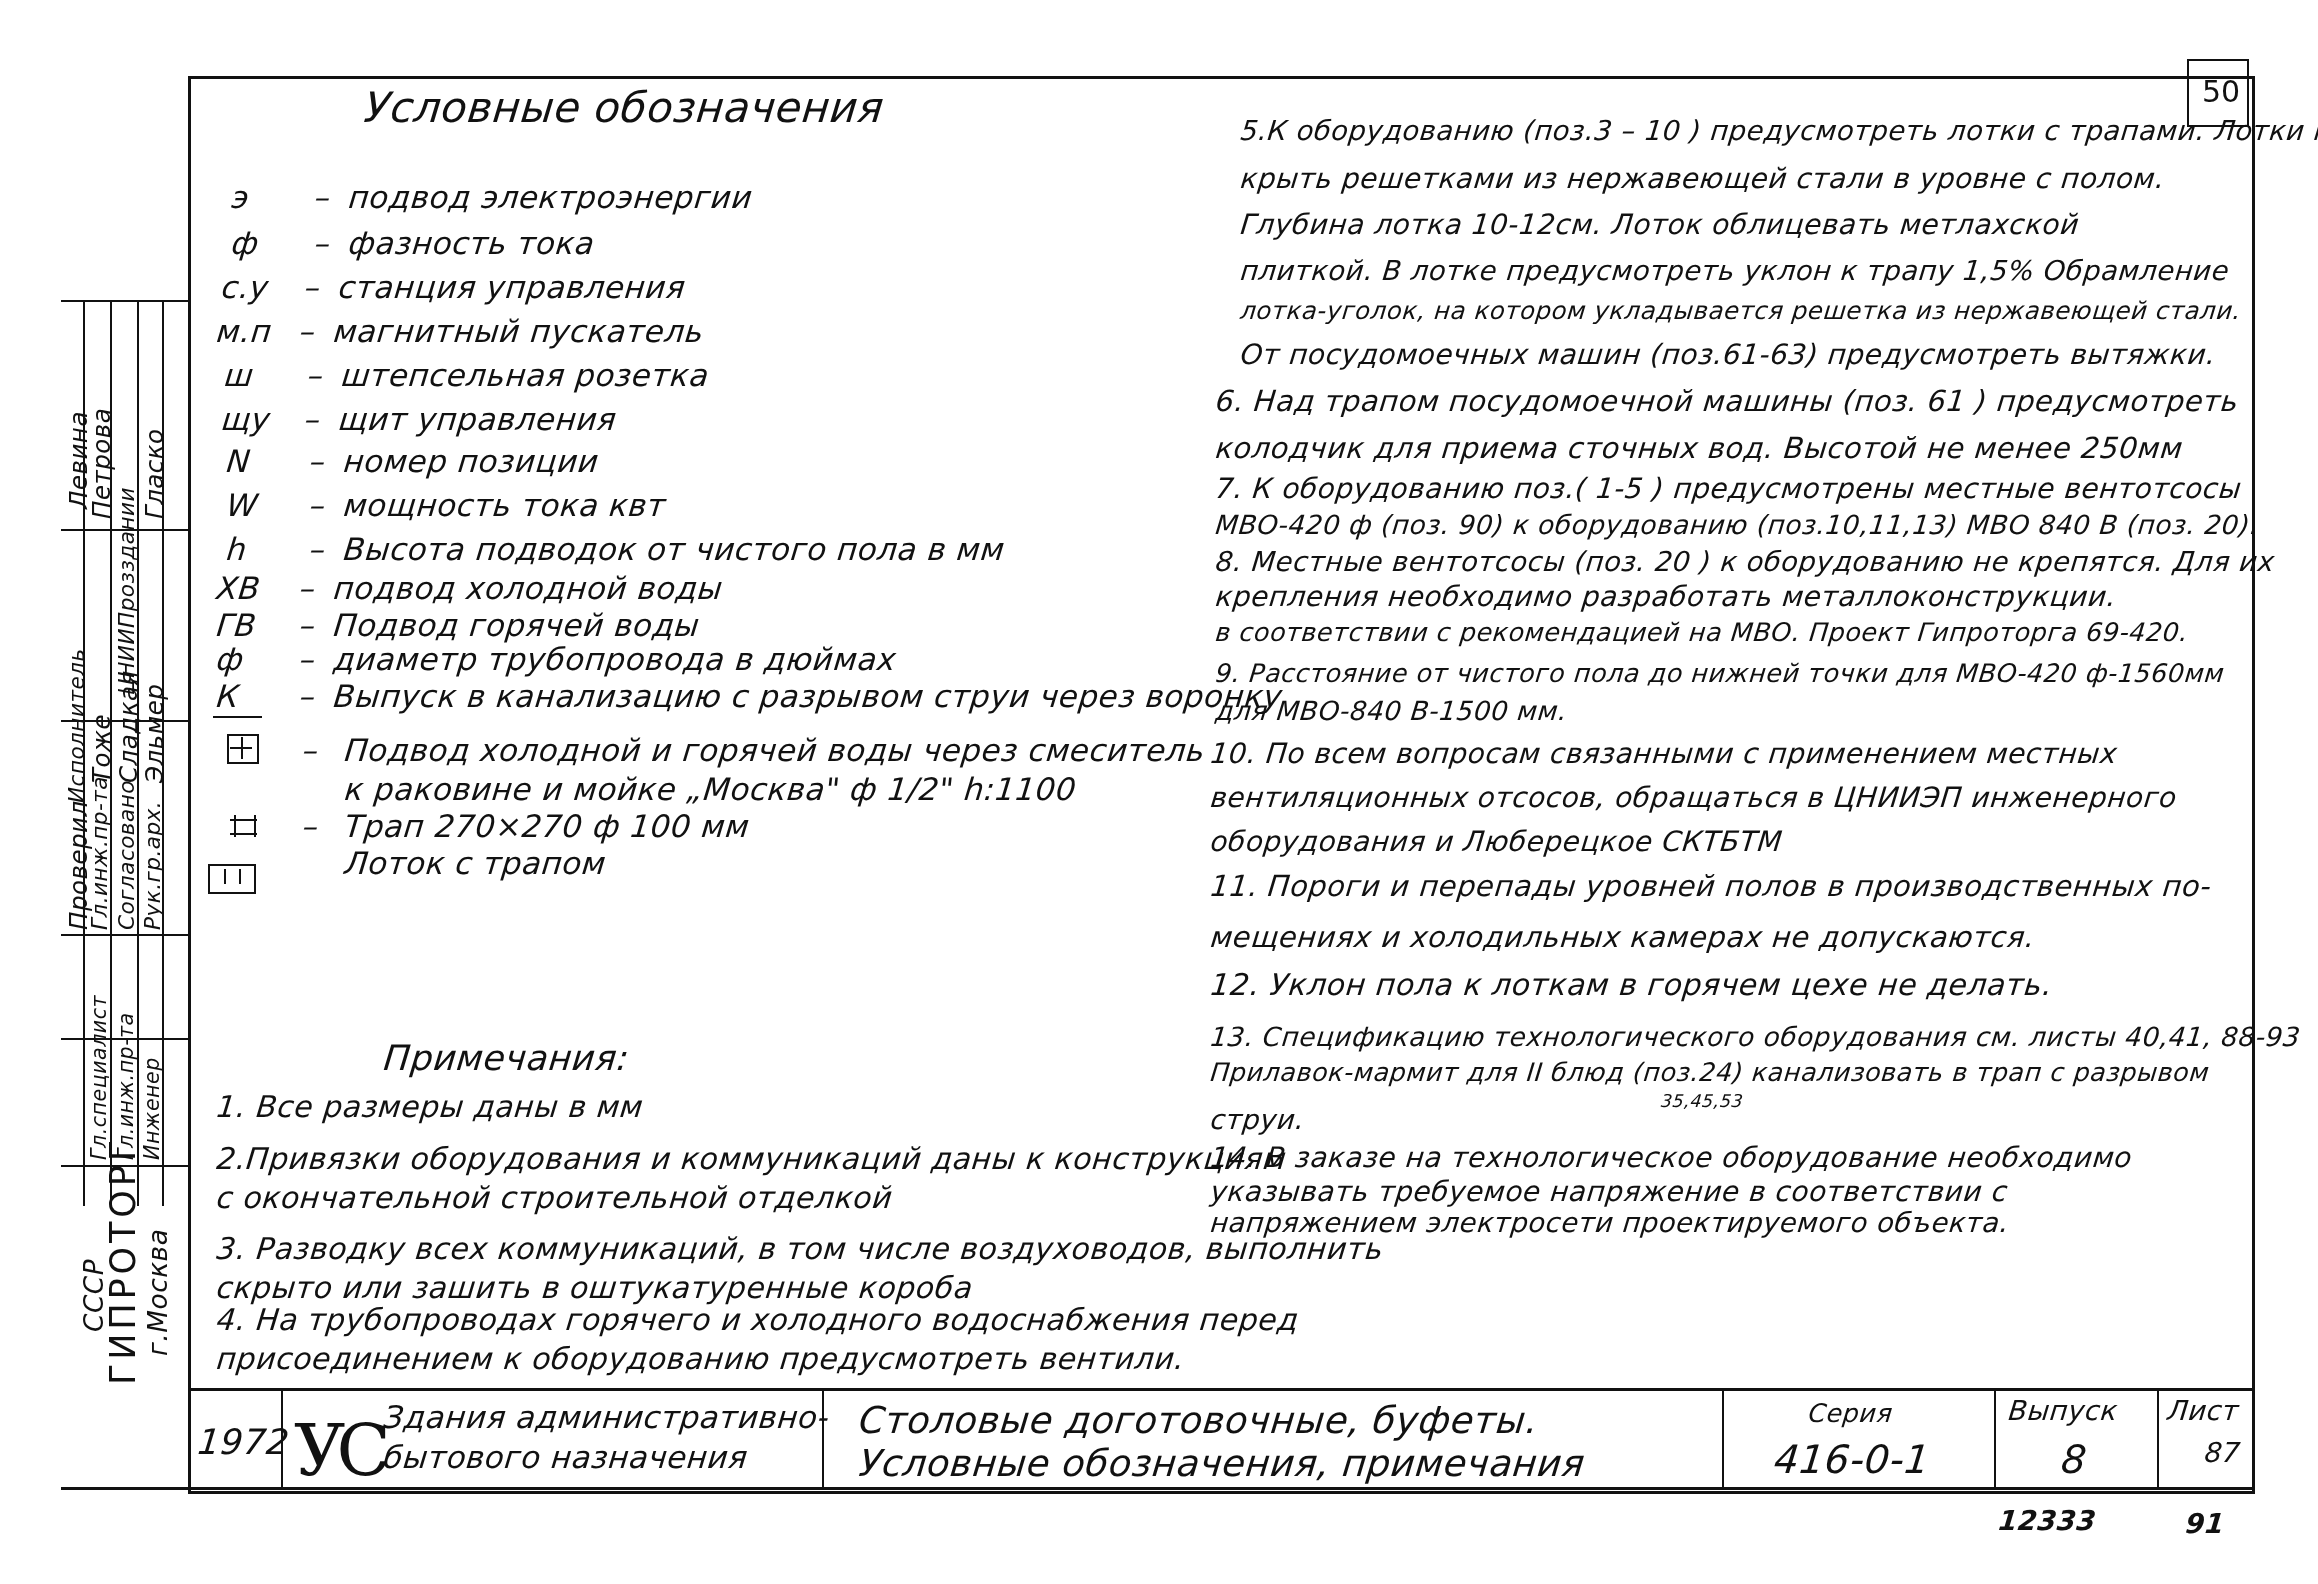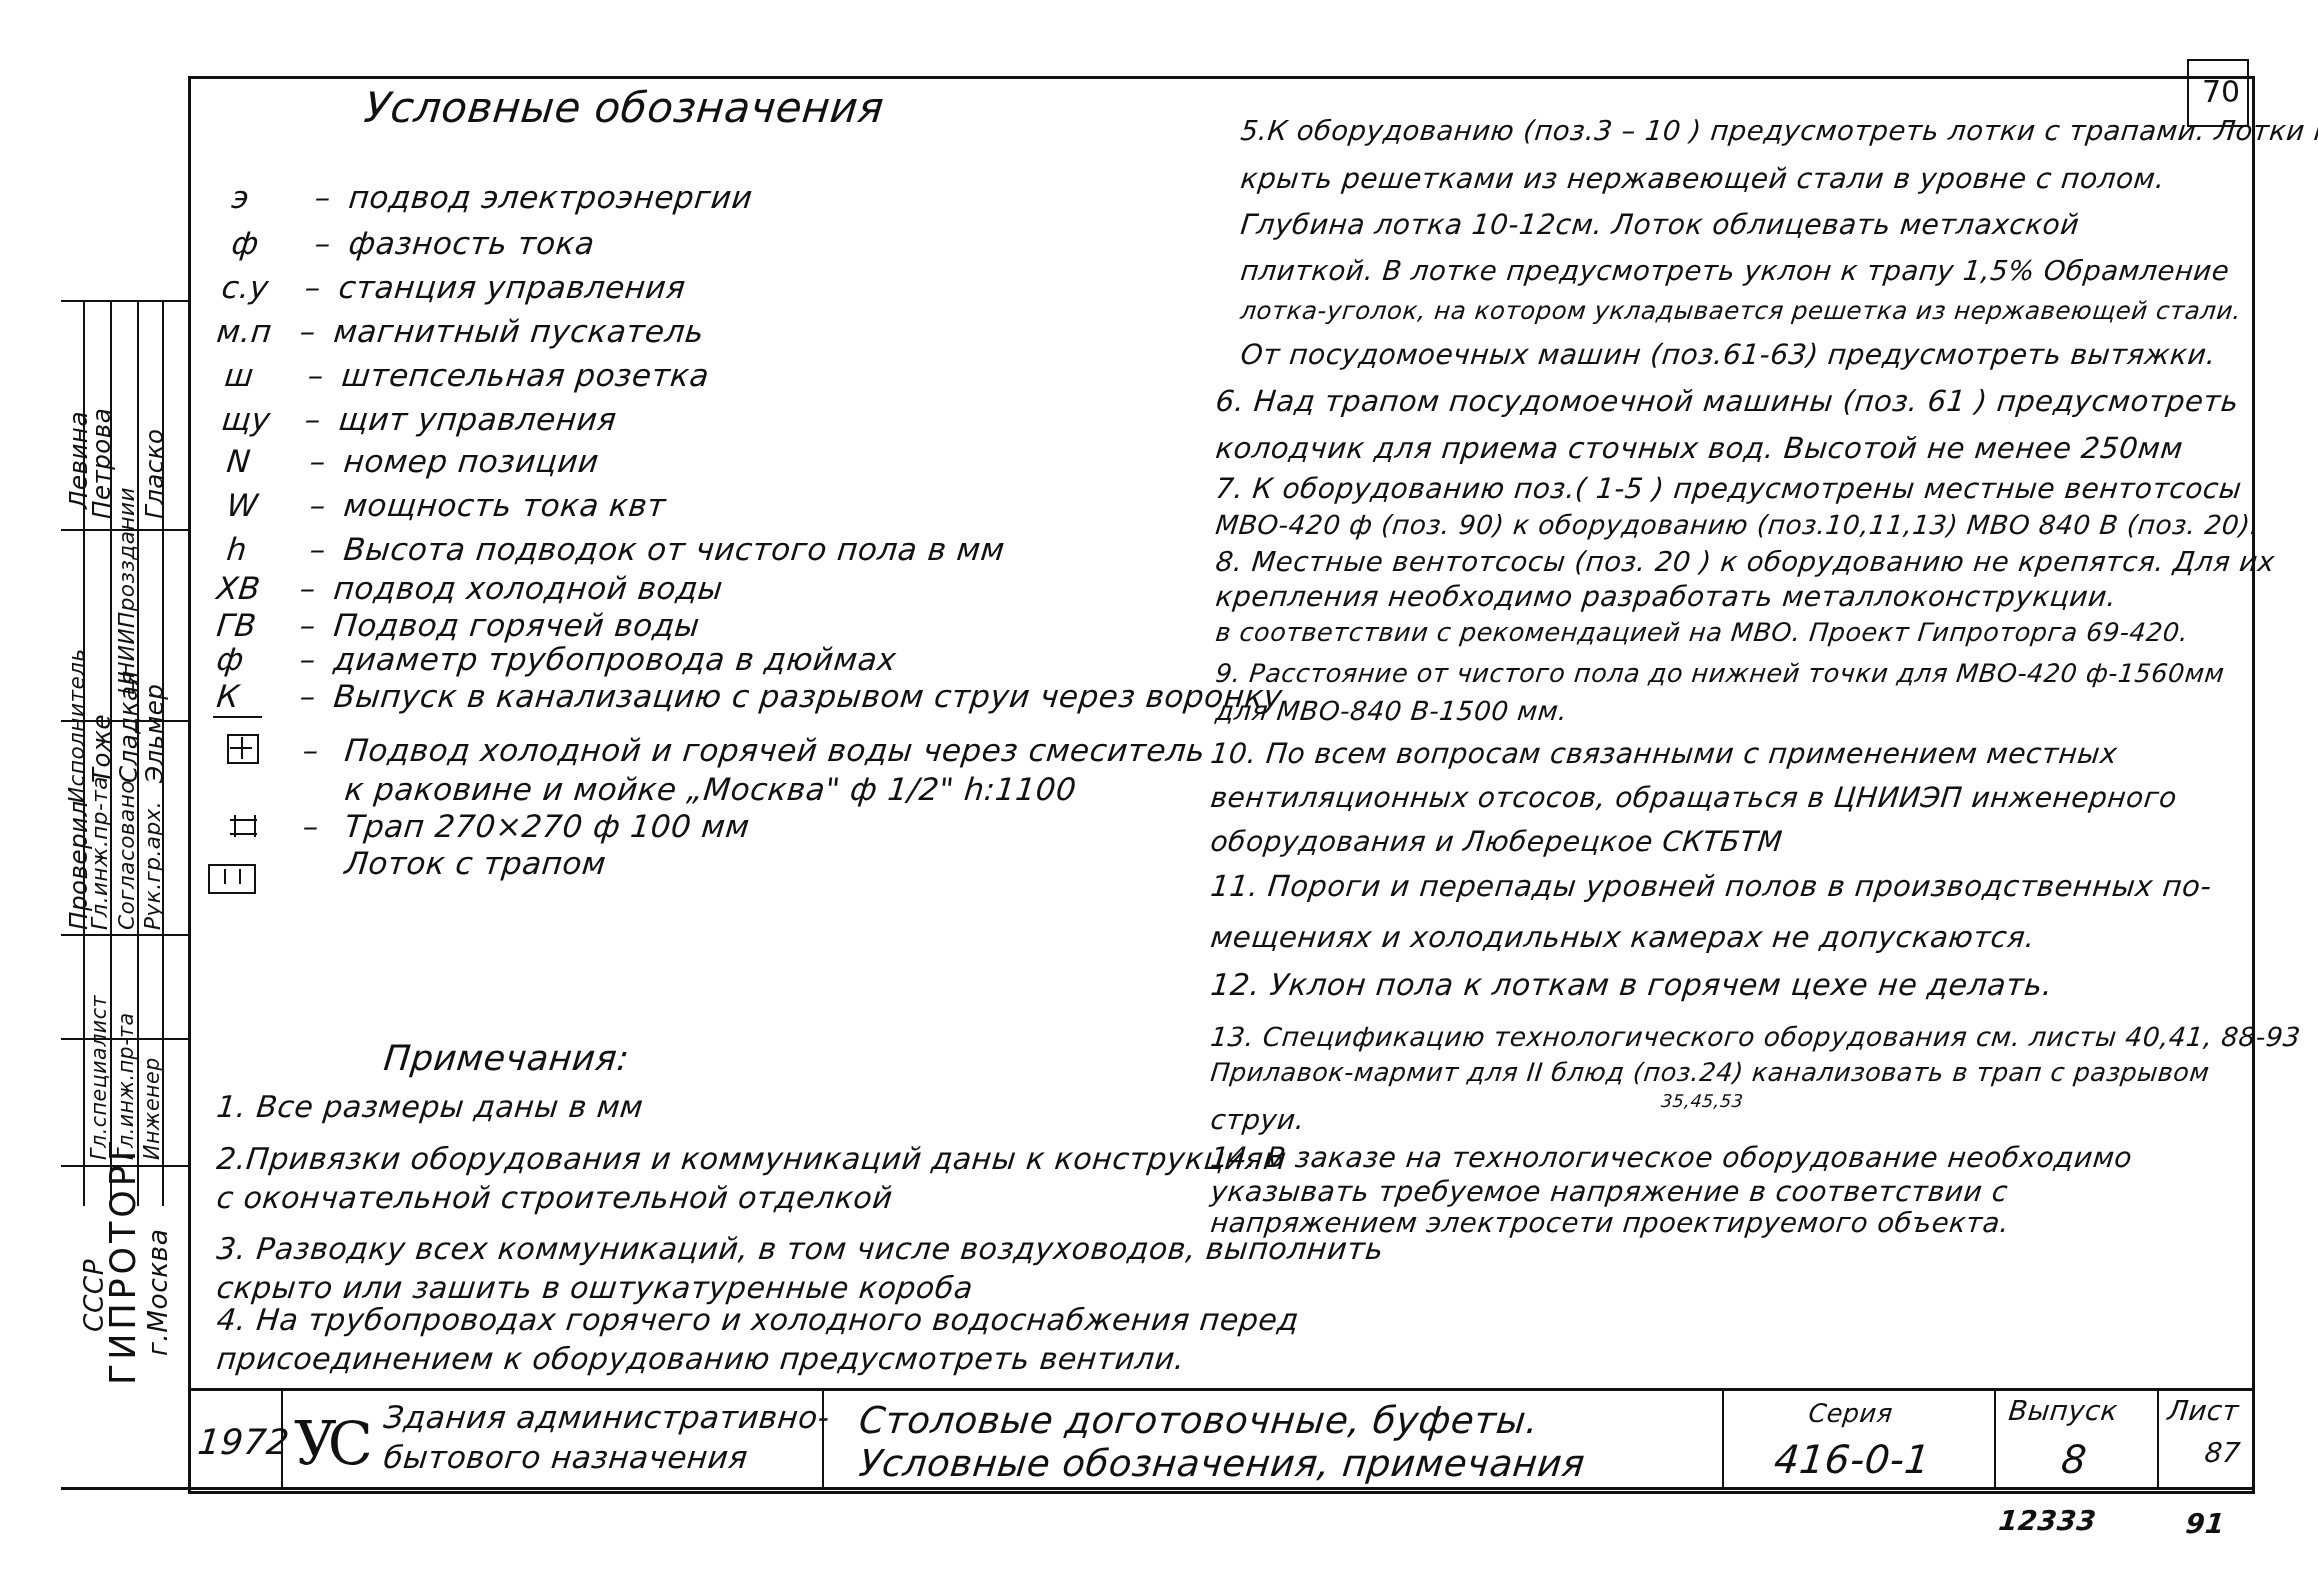--- a/index.html
+++ b/index.html
@@ -19,21 +19,21 @@
   .note-line { position: absolute; font-size: 30px; white-space: nowrap; }
   .stamp-col { position: absolute; transform: rotate(-90deg); transform-origin: left top; white-space: nowrap; font-size: 24.5px; }
   .icon-box { position: absolute; border: 2.9px solid #111; }
 </style>
 </head>
 <body>
 
 <div class="frame" style="left:188px; top:76px; width:2061px; height:1412px; border-width:3.4px;"></div>
 
 <div class="icon-box" style="left:2187px; top:59px; width:58px; height:64px; border-width:2.9px;"></div>
-<div class="abs" style="left:2202px; top:74px; font-size:30px;">70</div>
+<div class="abs" style="left:2202px; top:74px; font-size:30px;">50</div>
 
 <div class="abs hand title" style="left:362px; top:83px;">Условные обозначения</div>
 
 <div class="legend-row hand" style="left:230px; top:179px;">
   <span class="sym">э</span>
     <span class="dash">–</span>
   <span>подвод электроэнергии</span>
 </div>
 <div class="legend-row hand" style="left:230px; top:225px;">
   <span class="sym">ф</span>
@@ -185,21 +185,21 @@
 
 <div class="line-h" style="left:188px; top:1388px; width:2064px;"></div>
 <div class="line-h" style="left:61px; top:1487px; width:2191px;"></div>
 <div class="line-v" style="left:281px; top:1390px; height:98px;"></div>
 <div class="line-v" style="left:822px; top:1390px; height:98px;"></div>
 <div class="line-v" style="left:1722px; top:1390px; height:98px;"></div>
 <div class="line-v" style="left:1994px; top:1390px; height:98px;"></div>
 <div class="line-v" style="left:2157px; top:1390px; height:98px;"></div>
 
 <div class="abs hand" style="left:196px; top:1422px; font-size:35px;">1972</div>
-<div class="abs" style="left:294px; top:1409px; font-size:59px; font-family:'DejaVu Serif', serif; letter-spacing:-8.8px;">УС</div>
+<div class="abs" style="left:294px; top:1409px; font-size:71px; font-family:'DejaVu Serif', serif; letter-spacing:-8.8px;">УС</div>
 <div class="abs hand" style="left:382px; top:1399px; font-size:31px;">Здания административно-</div>
 <div class="abs hand" style="left:382px; top:1439px; font-size:31px;">бытового назначения</div>
 <div class="abs hand" style="left:857px; top:1399px; font-size:37px;">Столовые доготовочные, буфеты.</div>
 <div class="abs hand" style="left:857px; top:1442px; font-size:37px;">Условные обозначения, примечания</div>
 <div class="abs hand" style="left:1807px; top:1398px; font-size:25.5px;">Серия</div>
 <div class="abs hand" style="left:1772px; top:1437px; font-size:39px;">416-0-1</div>
 <div class="abs hand" style="left:2007px; top:1395px; font-size:27.4px;">Выпуск</div>
 <div class="abs hand" style="left:2059px; top:1437px; font-size:39px;">8</div>
 <div class="abs hand" style="left:2166px; top:1395px; font-size:27.4px;">Лист</div>
 <div class="abs hand" style="left:2203px; top:1437px; font-size:27.4px;">87</div>

